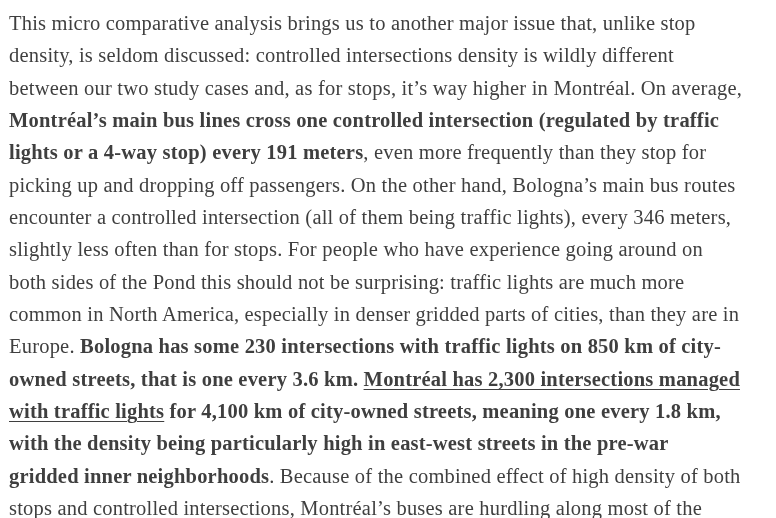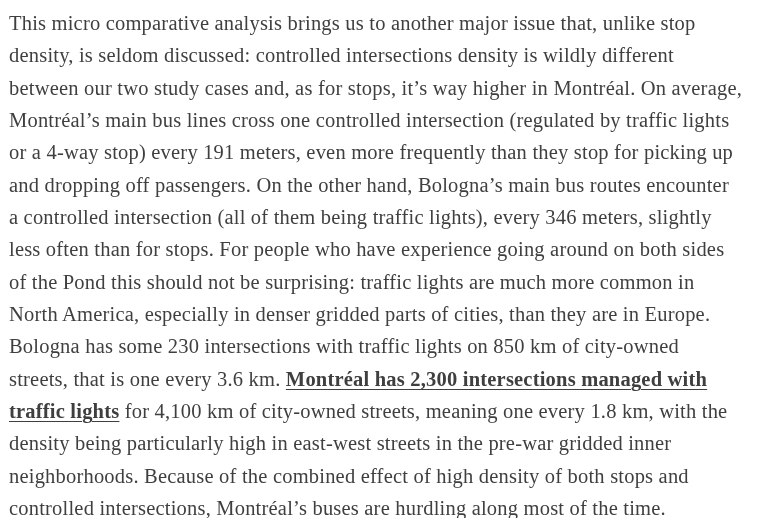--- a/index.html
+++ b/index.html
@@ -22,21 +22,21 @@
     font-size: 20.5px;
     line-height: 32.35px;
     letter-spacing: 0.2px;
     color: var(--fg, #3f3f3f);
     text-align: left;
   }
   .run.normal {
     font-weight: 400;
   }
   .run.bold {
-    font-weight: 400;
+    font-weight: 700;
   }
   .run.link-bold-underline {
     font-weight: 700;
     color: inherit;
     text-decoration: underline;
     text-decoration-thickness: 1px;
     text-underline-offset: 3px;
     cursor: pointer;
   }
 </style>

